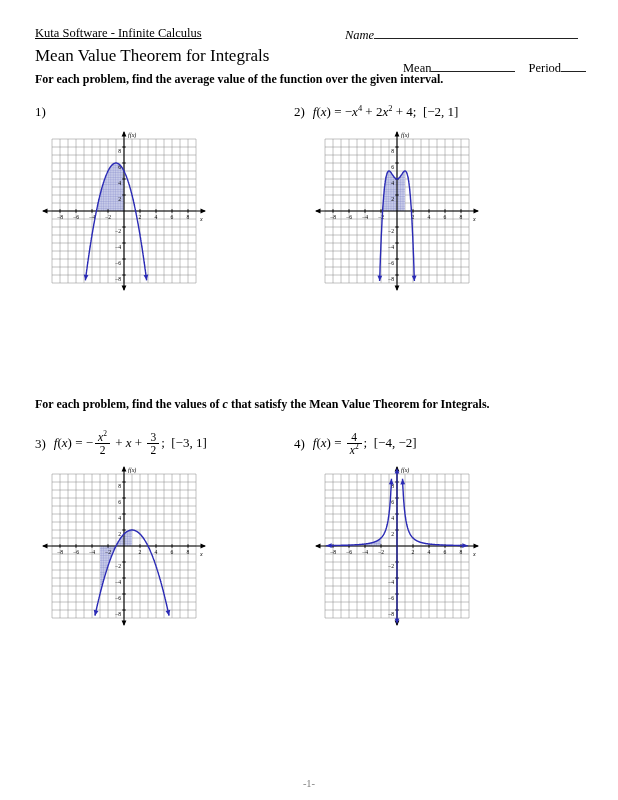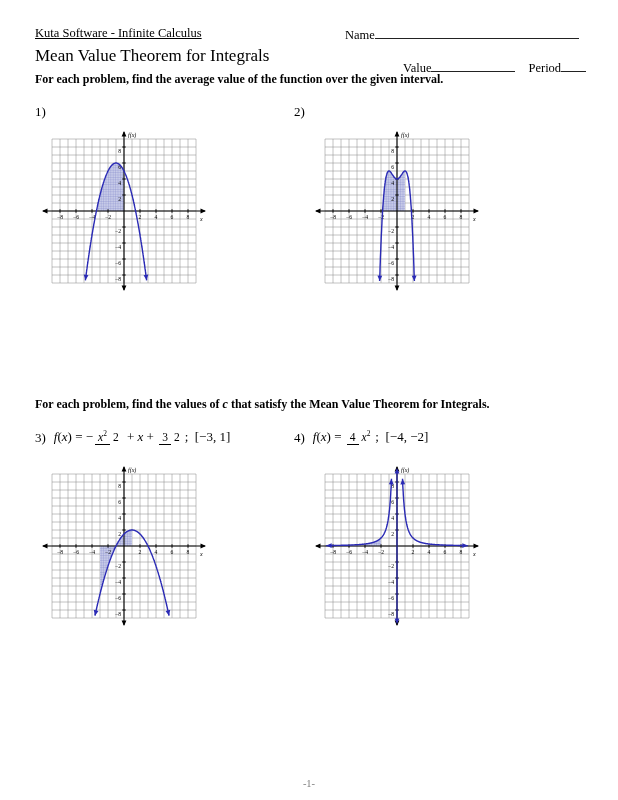--- a/index.html
+++ b/index.html
@@ -1,32 +1,32 @@
 <!DOCTYPE html>
 <html><head>
 <meta charset="utf-8">
 <style>
   html,body{margin:0;padding:0;background:#fff;}
   body{width:618px;height:800px;overflow:hidden;position:relative;
        font-family:"Liberation Serif",serif;color:#000;}
   .abs{position:absolute;}
   .pub{left:35px;top:26px;font-size:12.5px;text-decoration:underline;}
-  .name-row{left:345px;top:26px;font-size:12.5px;}
+  .name-row{left:345px;top:26px;font-size:12.5px;font-style:italic;}
   .title{left:35px;top:46px;font-size:17px;font-family:Liberation Serif, serif;}
   .date-row{left:403px;top:59px;font-size:12.5px;}
   .line{display:inline-block;border-bottom:1.1px solid #222;height:12px;vertical-align:baseline;}
   .nline{width:204px;} .dline{width:84px;} .pline{width:25px;margin-right:0;}
   .perlab{margin-left:13px;}
   .instr{left:35px;font-weight:bold;font-size:12px;}
   .i1{top:72px;} .i2{top:397px;}
   .prow{display:flex;align-items:center;font-size:13px;}
   .pnum{margin-right:8px;}
   .it{font-style:italic;}
   sup{font-size:0.65em;line-height:0;}
-  .frac{display:inline-flex;flex-direction:row;text-align:center;vertical-align:middle;
+  .frac{display:inline-flex;flex-direction:column;text-align:center;vertical-align:middle;
         margin:12px 2px;font-size:11.5px;line-height:1.05;}
   .fnum{border-bottom:0.9px solid #000;padding:0 3px;}
   .fden{padding:0 3px;}
   .p1{left:35px;top:104px;} .p2{left:294px;top:104px;}
   .p3{left:35px;top:419px;min-height:38px;} .p4{left:294px;top:419px;min-height:38px;}
   .graph{width:176px;height:172px;}
   .g1{left:36px;top:129px;} .g2{left:309px;top:129px;}
   .g3{left:36px;top:464px;} .g4{left:309px;top:464px;}
   svg{font-family:"Liberation Serif",serif;}
   .footer{left:0;right:0;top:778px;text-align:center;font-size:10.5px;color:#808080;}
@@ -36,30 +36,31 @@
 
 <div class="abs pub">Kuta Software - Infinite Calculus</div>
 
 <div class="abs name-row">
   <span>Name</span><span class="line nline"></span>
 </div>
 
 <div class="abs title">Mean Value Theorem for Integrals</div>
 
 <div class="abs date-row">
-  <span>Value</span><span class="line dline"></span><span class="perlab">Period</span><span class="line pline"></span>
+  <span>Mean</span><span class="line dline"></span><span class="perlab">Period</span><span class="line pline"></span>
 </div>
 
 <div class="abs instr i1">For each problem, find the average value of the function over the given interval.</div>
 
 <div class="abs prow p1">
   <span class="pnum">1)</span>
 </div>
 <div class="abs prow p2">
   <span class="pnum">2)</span>
+  <span><span class="it">f</span><span>(</span><span class="it">x</span><span>) = −</span><span class="it">x</span><sup>4</sup><span> + 2</span><span class="it">x</span><sup>2</sup><span> + 4;&nbsp; [−2, 1]</span></span>
 </div>
 
 <div class="abs graph g1"><svg width="176" height="172">
       <defs>
         <pattern id="h0" width="2.4" height="2.4" patternUnits="userSpaceOnUse">
           <rect width="2.4" height="2.4" fill="#c7cbe8"></rect>
           <path d="M0 0H2.4M0 0V2.4" stroke="#7b82c9" stroke-width="0.5"></path>
         </pattern>
       </defs>
       <line x1="16" y1="10" x2="16" y2="154" stroke="#8f8f8f" stroke-width="0.55"></line>

